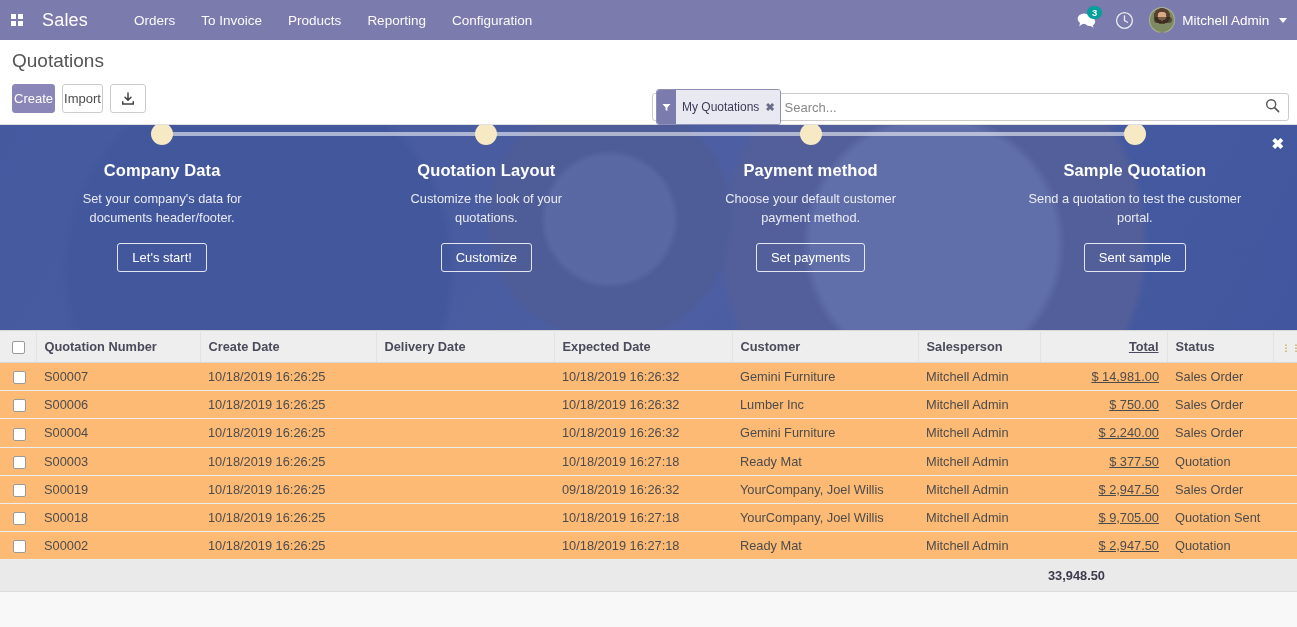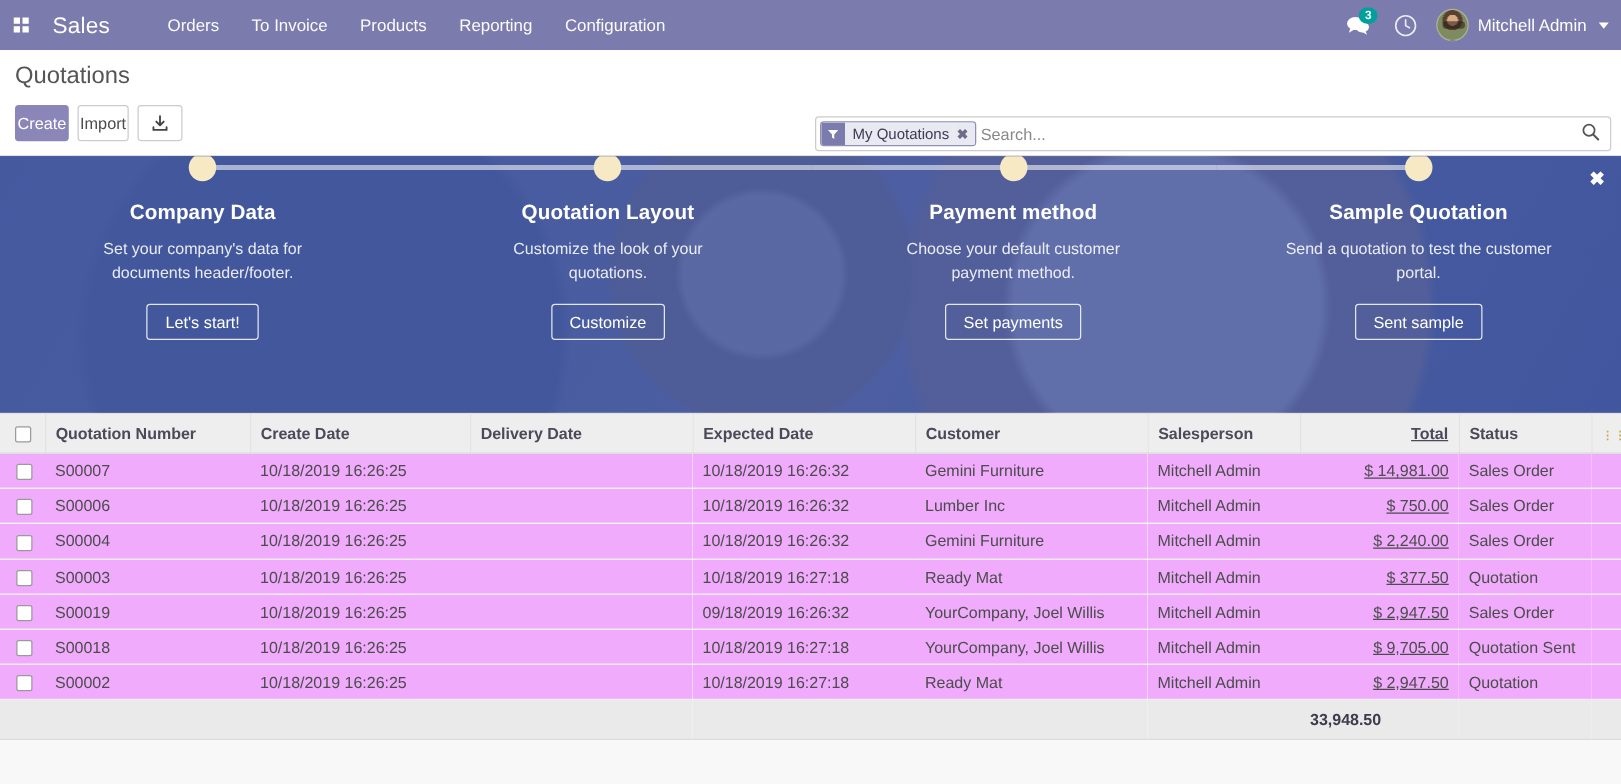--- a/index.html
+++ b/index.html
@@ -60,21 +60,21 @@
   }
   .btn.primary { background: #8b86b8; border-color: #8b86b8; color: #fff; }
   .btn.icon-only { padding: 5px 10px; display:flex; align-items:center; justify-content:center; }
 
   
   .search-wrap { position: absolute; left: 652px; right: 8px; top: 53px; }
   .search-box {
     border: 1px solid #ccc; background: #fff; border-radius: 3px;
     height: 28px; display: flex; align-items: center; padding: 0 4px 0 3px;
   }
-  .facet { display: flex; align-items: flex-end; height: 20px; border-radius: 3px; overflow: hidden; border: 1px solid #8f8fb5; }
+  .facet { display: flex; align-items: flex-end; height: 36px; border-radius: 3px; overflow: hidden; border: 1px solid #8f8fb5; }
   .facet-icon { background: #7c7bad; color: #fff; padding: 0 5px; height: 100%; display: flex; align-items: center; font-size: 10px; }
   .facet-label { background: #e9e9f2; color: #3b3b55; font-size: 12px; padding: 0 4px 0 6px; height: 100%; display: flex; align-items: center; }
   .facet-x { background: #e9e9f2; color: #6b6b8a; font-size: 11px; padding: 0 5px 0 2px; height: 100%; display: flex; align-items: center; cursor: pointer; font-weight: bold; }
   .search-input { flex: 1; border: none; outline: none; font-size: 13px; color: #555; padding-left: 4px; font-family: "Liberation Sans", sans-serif; background: transparent; }
   .search-input::placeholder { color: #888; }
   .search-mag { color: #666; font-size: 14px; padding-right: 4px; cursor: pointer; }
 
   .cp-row2 { position: absolute; left: 652px; right: 8px; top: 88px; display: flex; align-items: center; }
   .dd-group { display: flex; gap: 7px; }
   .dd-btn {
@@ -132,21 +132,21 @@
   table.list thead th {
     background: #eee; border-bottom: 1px solid #d8d8d8; border-top: 1px solid #d8d8d8;
     font-size: 12.8px; color: #4a4a5a; font-weight: bold; text-align: left;
     padding: 8px 8px; border-right: 1px solid #e3e3e3; white-space: nowrap;
   }
   table.list thead th.num, table.list tbody td.num { text-align: right; text-decoration: underline; }
   table.list tbody td {
     font-size: 12.8px; color: #4c4c4c; padding: 6px 8px;
     border-bottom: 1px solid #ededed; white-space: nowrap; overflow: hidden; text-overflow: ellipsis;
   }
-  table.list tbody tr { background: #f0abfc; cursor: pointer; }
+  table.list tbody tr { background: #fdba74; cursor: pointer; }
   .cb-col { width: 36px; text-align: center !important; padding-left: 10px !important; }
   .cbox {
     width: 13px; height: 13px; border: 1px solid #9a9a9a; background: #fff;
     display: inline-block; border-radius: 2px; vertical-align: middle; cursor: pointer;
   }
   .optcol { width: 24px; }
   .optcol-grip { color: #c7a94f; font-size: 9px; letter-spacing: 1px; line-height: 4px; cursor: pointer; }
   tfoot td {
     background: #eaeaea; font-size: 12.8px; font-weight: bold; color: #3c3c4c;
     padding: 8px 8px; border-top: 1px solid #dcdcdc; border-bottom: 1px solid #dcdcdc;

